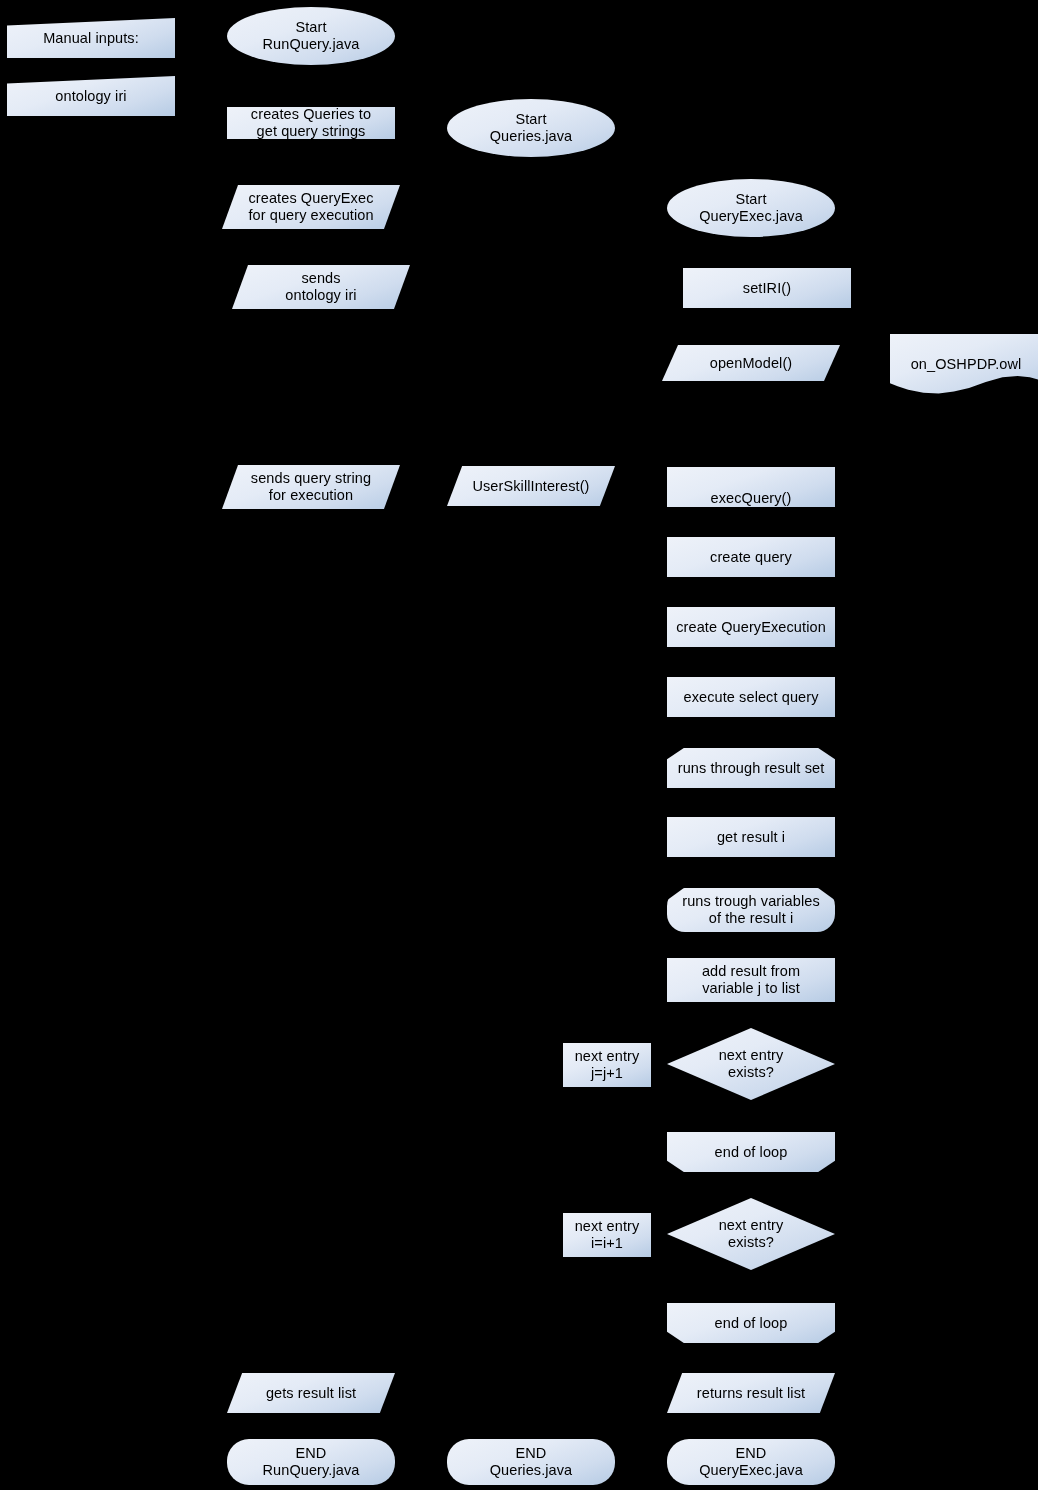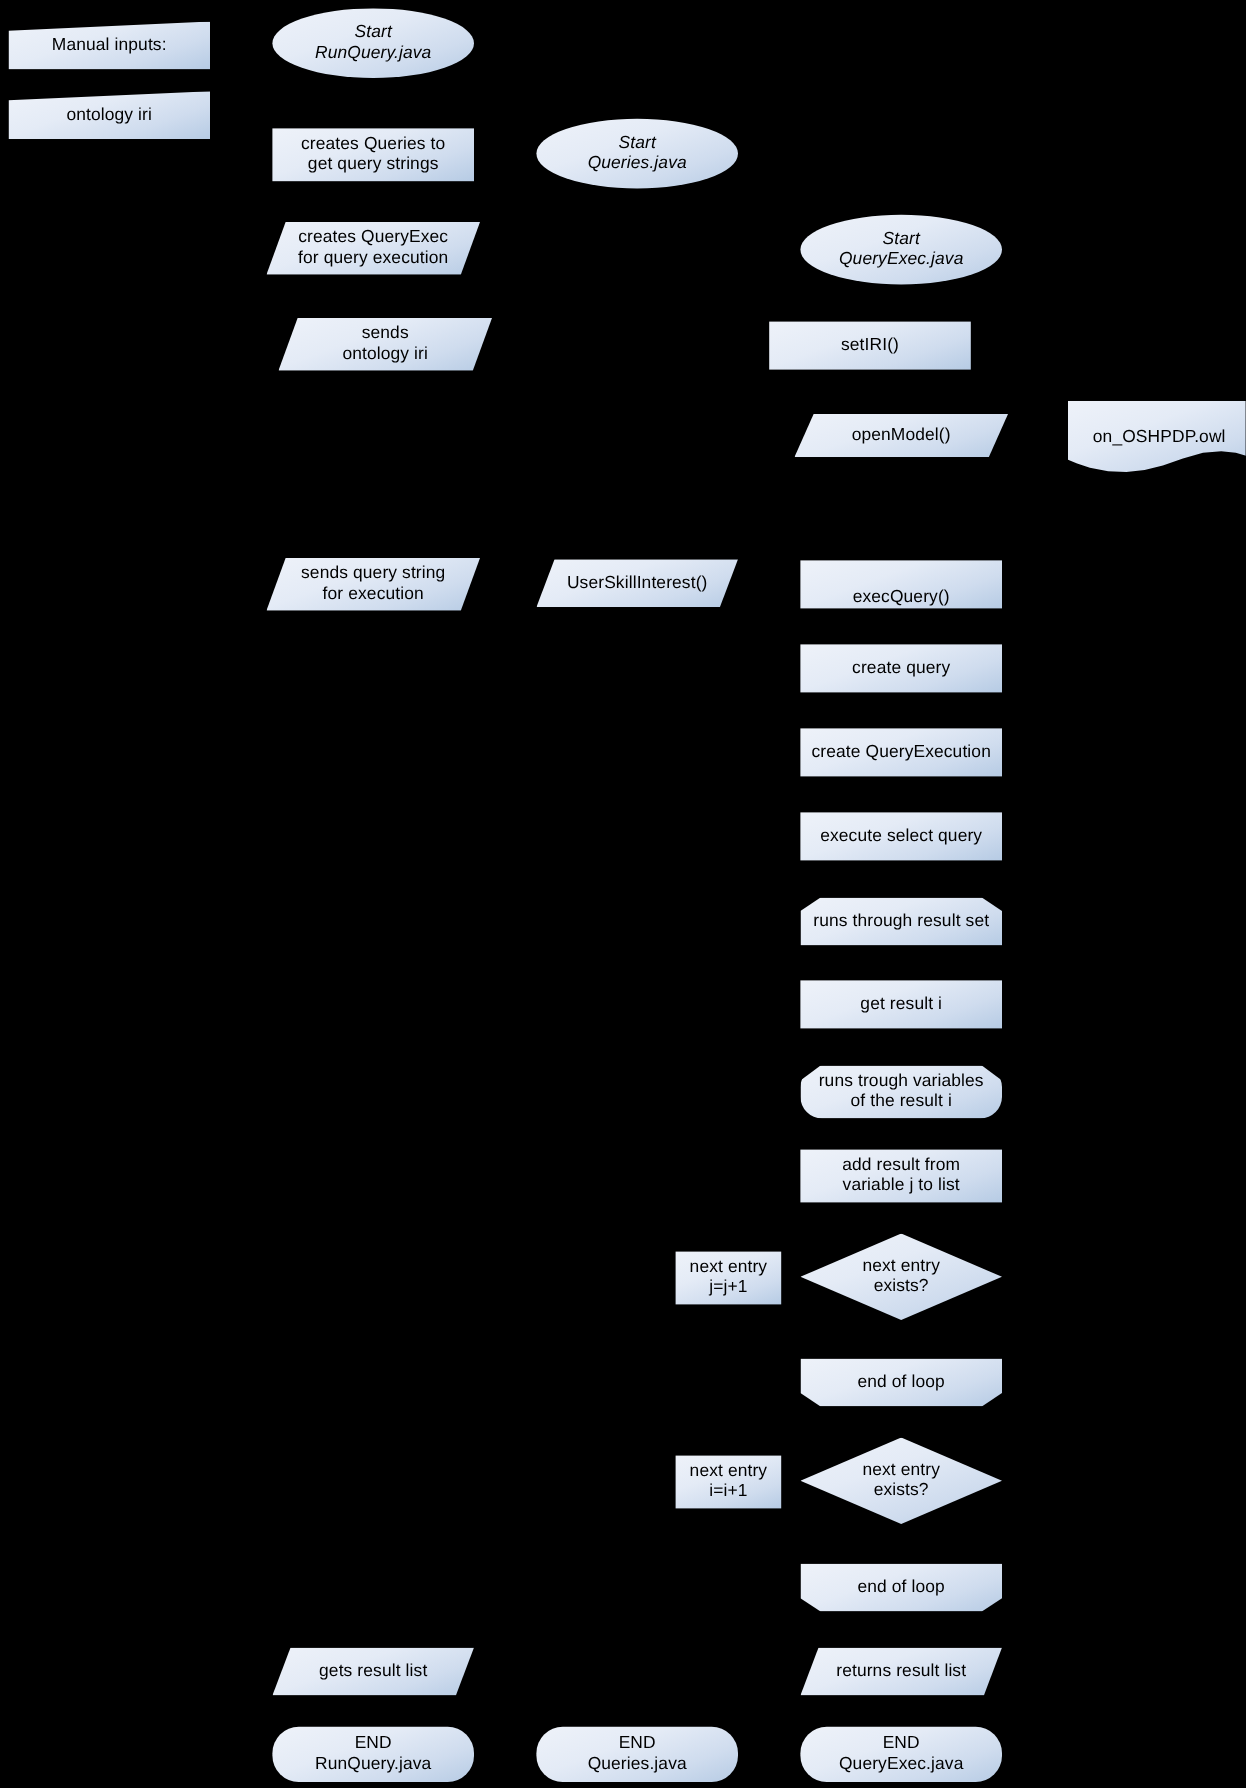--- a/index.html
+++ b/index.html
@@ -35,21 +35,21 @@
   }
   
   .fill {
     background: linear-gradient(160deg, #eef2f9 0%, #e4ebf6 38%, #cfdcee 72%, #b6cbe4 100%);
   }
   .shadowed { filter: drop-shadow(3px 3px 2px rgba(0,0,0,0.55)); }
 
   
   .rect { }
   .rounded { border-radius: 22px; }
-  .ellipse { border-radius: 50%; font-style: italic; }
+  .ellipse { border-radius: 50%; }
   .parallelogram {
     clip-path: polygon(9% 0%, 100% 0%, 91% 100%, 0% 100%);
   }
   .manual-input {
     clip-path: polygon(0% 19%, 100% 0%, 100% 100%, 0% 100%);
   }
   .loop-start {
     clip-path: polygon(10% 0%, 90% 0%, 100% 28%, 100% 100%, 0% 100%, 0% 28%);
   }
   .loop-end {
@@ -67,21 +67,21 @@
   .label { pointer-events: none; }
 </style>
 </head>
 <body>
 
 <div id="canvas">
     <div class="node fill shadowed manual-input" style="left: 7px; top: 18px; width: 168px; height: 40px;"><span class="label">Manual inputs:</span></div>
     <div class="node fill shadowed manual-input" style="left: 7px; top: 76px; width: 168px; height: 40px;"><span class="label">ontology iri</span></div>
     <div class="node fill shadowed ellipse" style="left: 227px; top: 7px; width: 168px; height: 58px;"><span class="label">Start
 RunQuery.java</span></div>
-    <div class="node fill shadowed rect" style="left: 227px; top: 107px; width: 168px; height: 44px;"><span class="label">creates Queries to
+    <div class="node fill shadowed rect" style="left: 227px; top: 107px; width: 168px; height: 32px;"><span class="label">creates Queries to
 get query strings</span></div>
     <div class="node fill shadowed parallelogram" style="left: 222px; top: 185px; width: 178px; height: 44px;"><span class="label">creates QueryExec
 for query execution</span></div>
     <div class="node fill shadowed parallelogram" style="left: 232px; top: 265px; width: 178px; height: 44px;"><span class="label">sends
 ontology iri</span></div>
     <div class="node fill shadowed parallelogram" style="left: 222px; top: 465px; width: 178px; height: 44px;"><span class="label">sends query string
 for execution</span></div>
     <div class="node fill shadowed parallelogram" style="left: 227px; top: 1373px; width: 168px; height: 40px;"><span class="label">gets result list</span></div>
     <div class="node fill shadowed rounded" style="left: 227px; top: 1439px; width: 168px; height: 46px;"><span class="label">END
 RunQuery.java</span></div>
@@ -89,21 +89,21 @@
 Queries.java</span></div>
     <div class="node fill shadowed parallelogram" style="left: 447px; top: 466px; width: 168px; height: 40px;"><span class="label">UserSkillInterest()</span></div>
     <div class="node fill shadowed rect" style="left: 563px; top: 1043px; width: 88px; height: 44px;"><span class="label">next entry
 j=j+1</span></div>
     <div class="node fill shadowed rect" style="left: 563px; top: 1213px; width: 88px; height: 44px;"><span class="label">next entry
 i=i+1</span></div>
     <div class="node fill shadowed rounded" style="left: 447px; top: 1439px; width: 168px; height: 46px;"><span class="label">END
 Queries.java</span></div>
     <div class="node fill shadowed ellipse" style="left: 667px; top: 179px; width: 168px; height: 58px;"><span class="label">Start
 QueryExec.java</span></div>
-    <div class="node fill shadowed rect" style="left: 641px; top: 268px; width: 168px; height: 40px;"><span class="label">setIRI()</span></div>
+    <div class="node fill shadowed rect" style="left: 683px; top: 268px; width: 168px; height: 40px;"><span class="label">setIRI()</span></div>
     <div class="node fill shadowed parallelogram" style="left: 662px; top: 345px; width: 178px; height: 36px;"><span class="label">openModel()</span></div>
     <div class="node fill shadowed rect" style="left: 667px; top: 467px; width: 168px; height: 40px; align-items: flex-end;"><span class="label">execQuery()</span></div>
     <div class="node fill shadowed rect" style="left: 667px; top: 537px; width: 168px; height: 40px;"><span class="label">create query</span></div>
     <div class="node fill shadowed rect" style="left: 667px; top: 607px; width: 168px; height: 40px;"><span class="label">create QueryExecution</span></div>
     <div class="node fill shadowed rect" style="left: 667px; top: 677px; width: 168px; height: 40px;"><span class="label">execute select query</span></div>
     <div class="node fill shadowed loop-start" style="left: 667px; top: 748px; width: 168px; height: 40px;"><span class="label">runs through result set</span></div>
     <div class="node fill shadowed rect" style="left: 667px; top: 817px; width: 168px; height: 40px;"><span class="label">get result i</span></div>
     <div class="node fill shadowed loop-start" style="left: 667px; top: 888px; width: 168px; height: 44px; border-radius: 18px;"><span class="label">runs trough variables
 of the result i</span></div>
     <div class="node fill shadowed rect" style="left: 667px; top: 958px; width: 168px; height: 44px;"><span class="label">add result from

